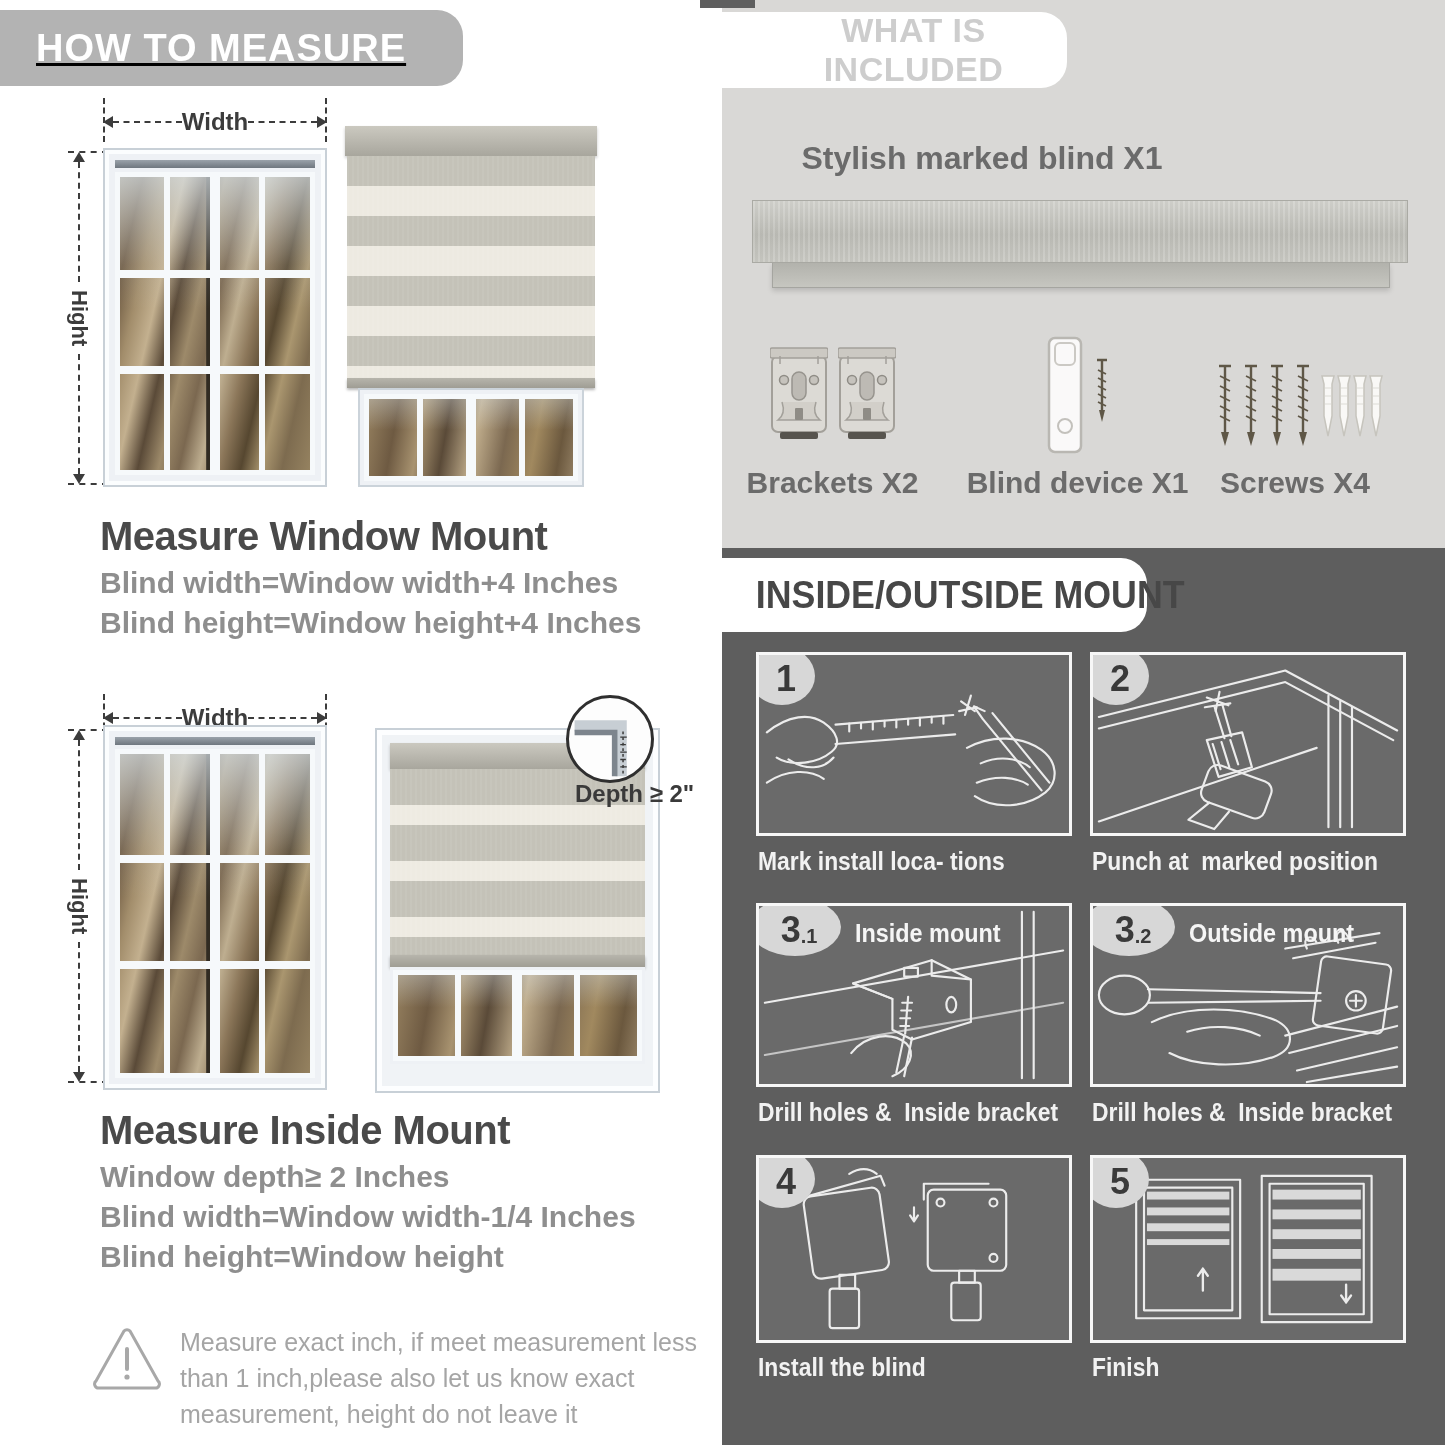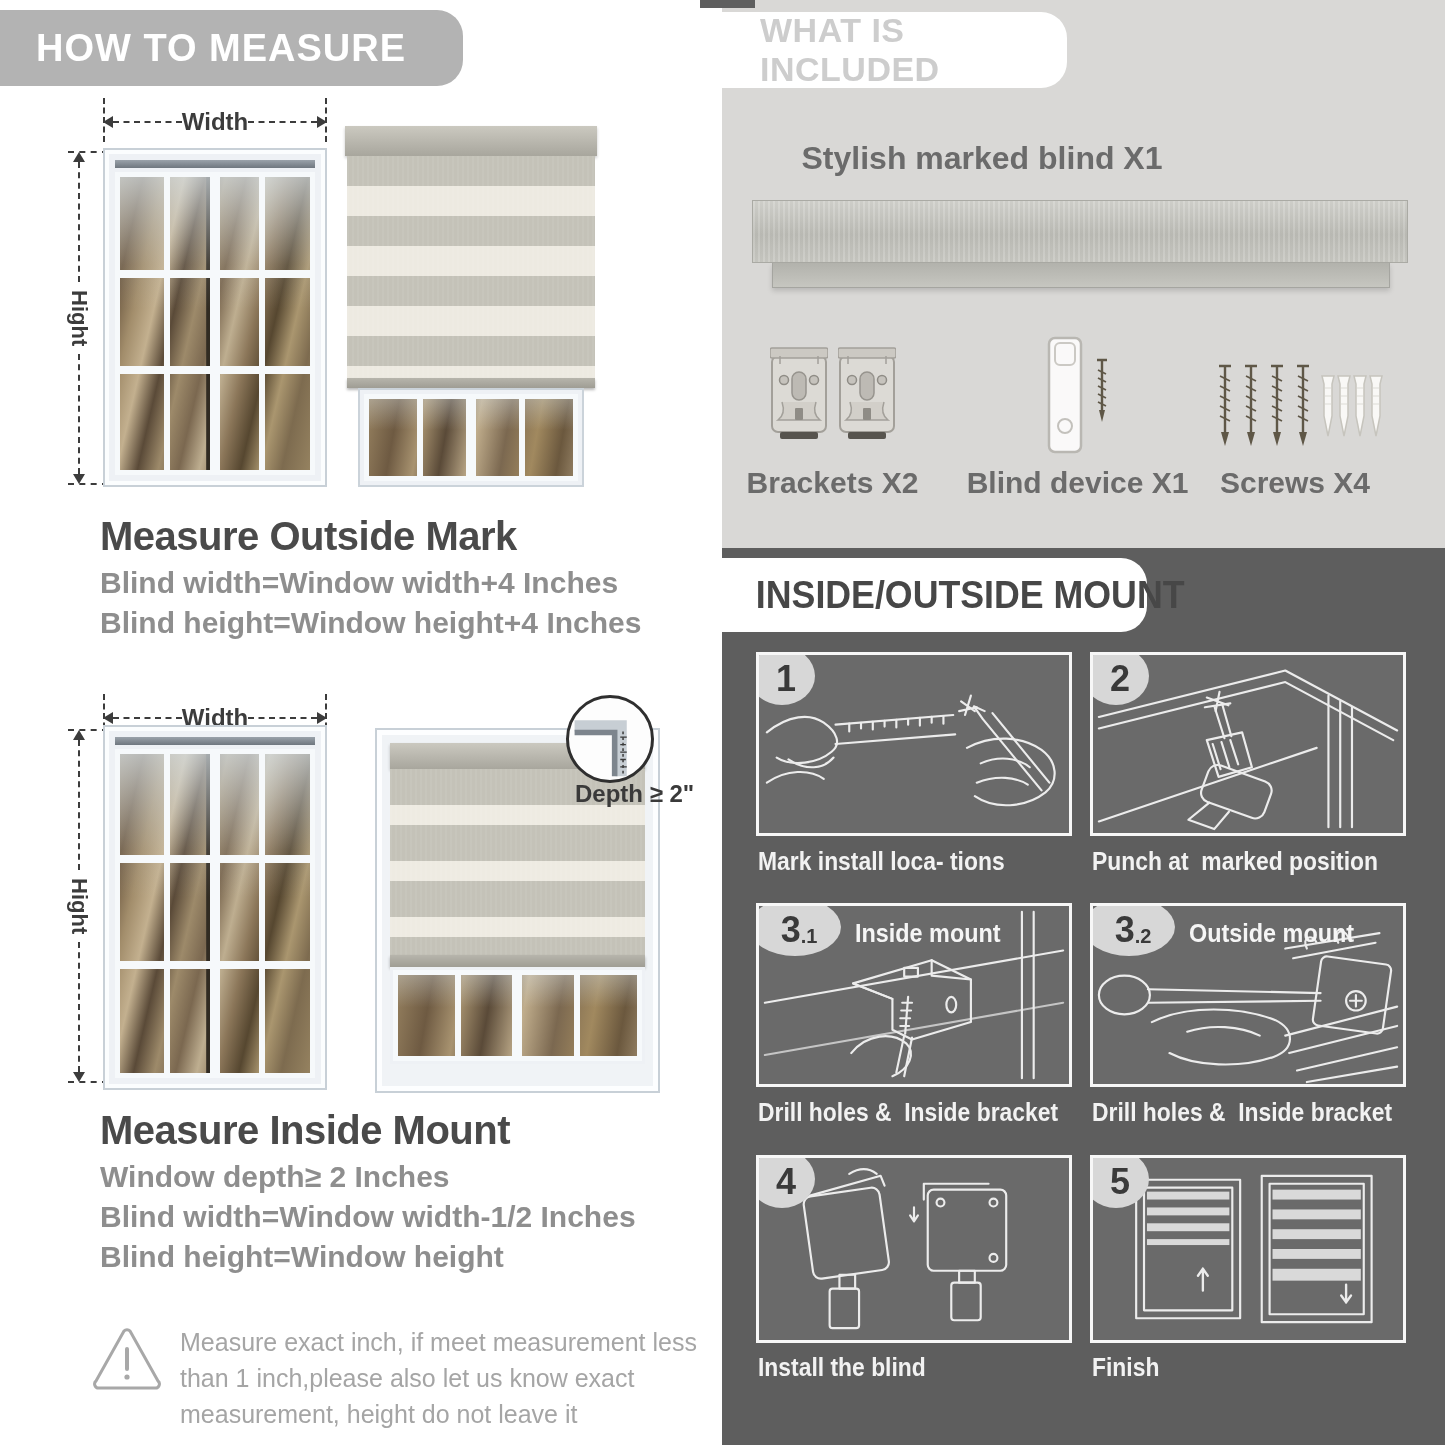--- a/index.html
+++ b/index.html
@@ -2,24 +2,24 @@
 <html><head>
 <meta charset="utf-8">
 <style>
   html,body{margin:0;padding:0;background:#fff;}
   .page{position:relative;width:1445px;height:1445px;overflow:hidden;background:#ffffff;
         font-family:"Liberation Sans",sans-serif;}
   .abs{position:absolute;}
 
   
   .banner{position:absolute;display:flex;align-items:center;}
-  .banner-gray{left:0;top:10px;width:463px;height:76px;background:#b3b3b3;border-radius:0 26px 26px 0;}
+  .banner-gray{left:0;top:10px;width:463px;height:76px;background:#b3b3b3;border-radius:0 26px 26px 0;text-decoration:underline;}
   .banner-gray span{padding-left:36px;font-size:38px;font-weight:bold;color:#ffffff;letter-spacing:1px;}
   .banner-included{left:722px;top:12px;width:345px;height:76px;background:#ffffff;border-radius:0 26px 26px 0;}
-  .banner-included span{padding-left:38px;font-size:34px;font-weight:bold;color:#cdcdcd;letter-spacing:.5px;}
+  .banner-included span{padding-left:38px;font-size:34px;font-weight:bold;color:#cdcdcd;letter-spacing:.5px;text-align:center;}
   .banner-mount{left:722px;top:558px;width:425px;height:74px;background:#ffffff;border-radius:0 26px 26px 0;}
   .banner-mount span{padding-left:36px;font-size:38px;font-weight:bold;color:#474747;
                      transform:scaleX(.94);transform-origin:left center;white-space:nowrap;}
 
   
   .right-top-bg{left:722px;top:0;width:723px;height:548px;background:#d9d8d6;}
   .right-bottom-bg{left:722px;top:548px;width:723px;height:897px;background:#5e5e5e;}
   .artifact{left:700px;top:0;width:55px;height:8px;background:#5f5f5f;}
 
   
@@ -148,21 +148,21 @@
 
   <div class="oblind" style="left:345px;top:126px;width:252px;height:361px;">
     <div class="ob-cassette"></div>
     <div class="ob-fabric"></div>
     <div class="ob-rail"></div>
     <div class="ob-under">
       <div class="glass scene-low"></div>
     </div>
   </div>
 
-  <h2 class="mh" style="left:100px;top:514px;">Measure Outside Mark</h2>
+  <h2 class="mh" style="left:100px;top:514px;">Measure Window Mount</h2>
   <p class="ml" style="left:100px;top:566px;">Blind width=Window width+4 Inches</p>
   <p class="ml" style="left:100px;top:606px;">Blind height=Window height+4 Inches</p>
 
   <div class="hm" style="left:103px;top:706px;width:224px;height:24px;">
     <span class="tick tl"></span>
       <span class="tick tr"></span>
     <span class="tri-l"></span>
     <span class="dash"></span>
     <span class="lab">Width</span>
     <span class="dash"></span>
@@ -198,21 +198,21 @@
       <path d="M6 30 L56 30 L56 84" stroke="#c7ced4" stroke-width="12" fill="none"></path>
       <path d="M6 37 L49 37 L49 84" stroke="#7d858d" stroke-width="6" fill="none"></path>
       <path d="M58 36 v46" stroke="#3a3a3a" stroke-width="1.6" stroke-dasharray="3 3" fill="none"></path>
       <path d="M55 42 h7 M55 50 h6 M55 58 h7 M55 66 h6 M55 74 h7" stroke="#3a3a3a" stroke-width="1.4" fill="none"></path>
     </svg>
   </div>
   <div class="depth-label" style="left:575px;top:780px;">Depth ≥ 2"</div>
 
   <h2 class="mh" style="left:100px;top:1108px;">Measure Inside Mount</h2>
   <p class="ml" style="left:100px;top:1160px;">Window depth≥ 2 Inches</p>
-  <p class="ml" style="left:100px;top:1200px;">Blind width=Window width-1/2 Inches</p>
+  <p class="ml" style="left:100px;top:1200px;">Blind width=Window width-1/4 Inches</p>
   <p class="ml" style="left:100px;top:1240px;">Blind height=Window height</p>
 
   <div class="warn-icon">
     <svg width="70" height="70" viewBox="0 0 70 70">
       <path d="M32 8 a4 4 0 0 1 6 0 L66 58 a4 4 0 0 1 -3 7 H7 a4 4 0 0 1 -3 -7 Z" fill="none" stroke="#a8a8a8" stroke-width="3" stroke-linejoin="round"></path>
       <path d="M35 26 v20" stroke="#a8a8a8" stroke-width="4" stroke-linecap="round" fill="none"></path>
       <circle cx="35" cy="54" r="2.6" fill="#a8a8a8"></circle>
     </svg>
   </div>
   <p class="warn-text" style="left:174px;top:1318px;">Measure exact inch, if meet measurement less</p>

